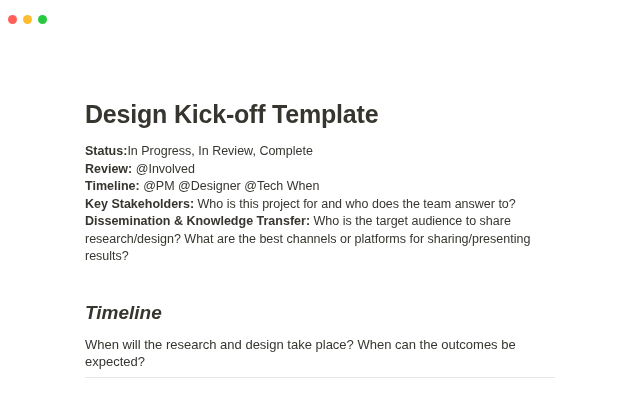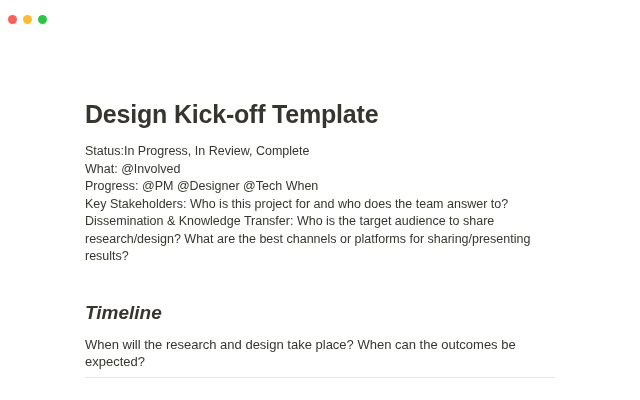--- a/index.html
+++ b/index.html
@@ -48,21 +48,21 @@
     font-weight: 700;
     letter-spacing: -0.2px;
     color: #37352f;
   }
   .props {
     margin-top: 14px;
     font-size: 12.5px;
     line-height: 17.5px;
   }
   .prop { }
-  .prop .label { font-weight: 400; }
+  .prop .label { font-weight: 700; }
   .prop .value { font-weight: 400; }
 
   .section h2 {
     margin: 0;
     font-size: 19px;
     line-height: 23px;
     font-weight: 700;
     color: #37352f;
     font-style: italic;
   }
@@ -90,22 +90,22 @@
     <div class="dot dot-minimize"></div>
     <div class="dot dot-zoom"></div>
   </div>
 
   <div class="content">
 
     <h1 class="page-title">Design Kick-off Template</h1>
 
     <div class="props">
       <div class="prop"><span class="label">Status:</span><span class="value">In Progress, In Review, Complete</span></div>
-      <div class="prop"><span class="label">What:</span><span class="value"> @Involved</span></div>
-      <div class="prop"><span class="label">Progress:</span><span class="value"> @PM @Designer @Tech When</span></div>
+      <div class="prop"><span class="label">Review:</span><span class="value"> @Involved</span></div>
+      <div class="prop"><span class="label">Timeline:</span><span class="value"> @PM @Designer @Tech When</span></div>
       <div class="prop"><span class="label">Key Stakeholders:</span><span class="value"> Who is this project for and who does the team answer to?</span></div>
       <div class="prop"><span class="label">Dissemination &amp; Knowledge Transfer:</span><span class="value"> Who is the target audience to share research/design? What are the best channels or platforms for sharing/presenting results?</span></div>
     </div>
 
     <div class="section section-timeline">
       <h2>Timeline</h2>
       <p>When will the research and design take place? When can the outcomes be expected?</p>
       <hr class="divider">
     </div>
 

